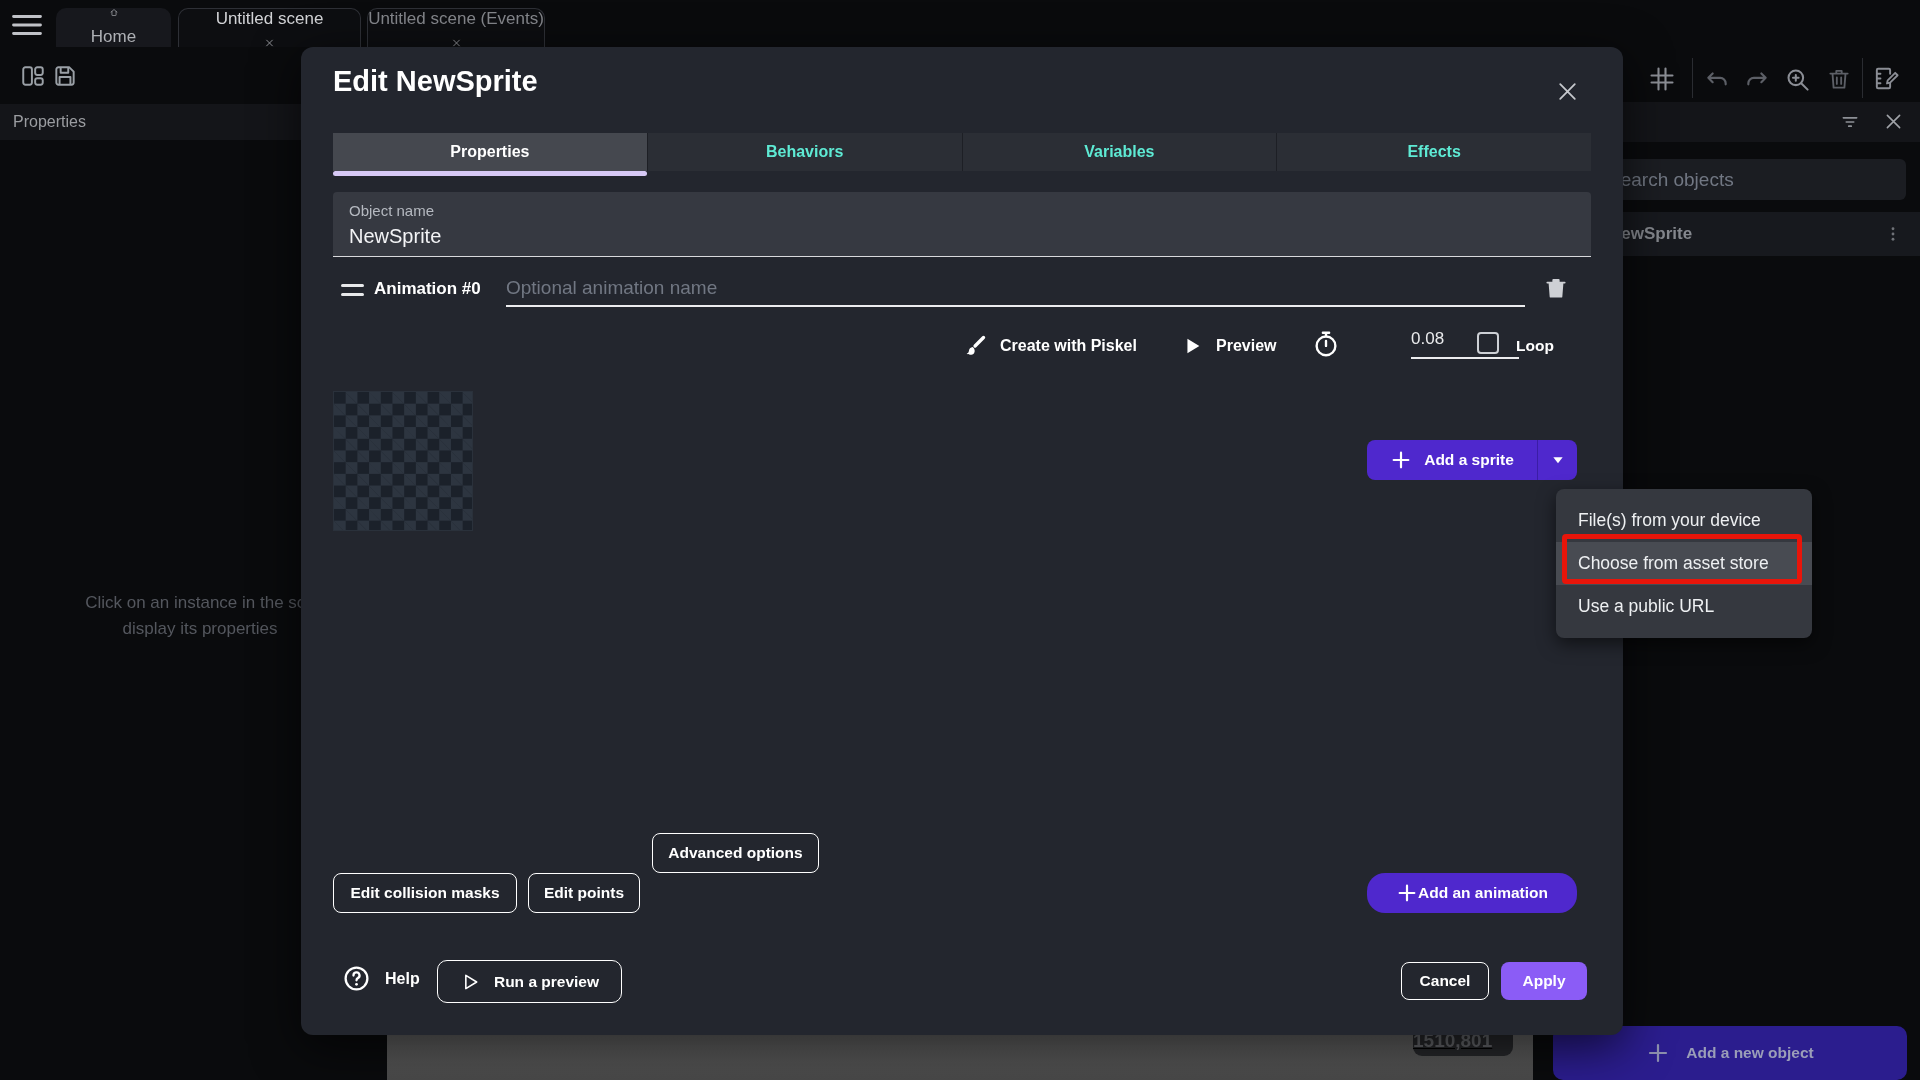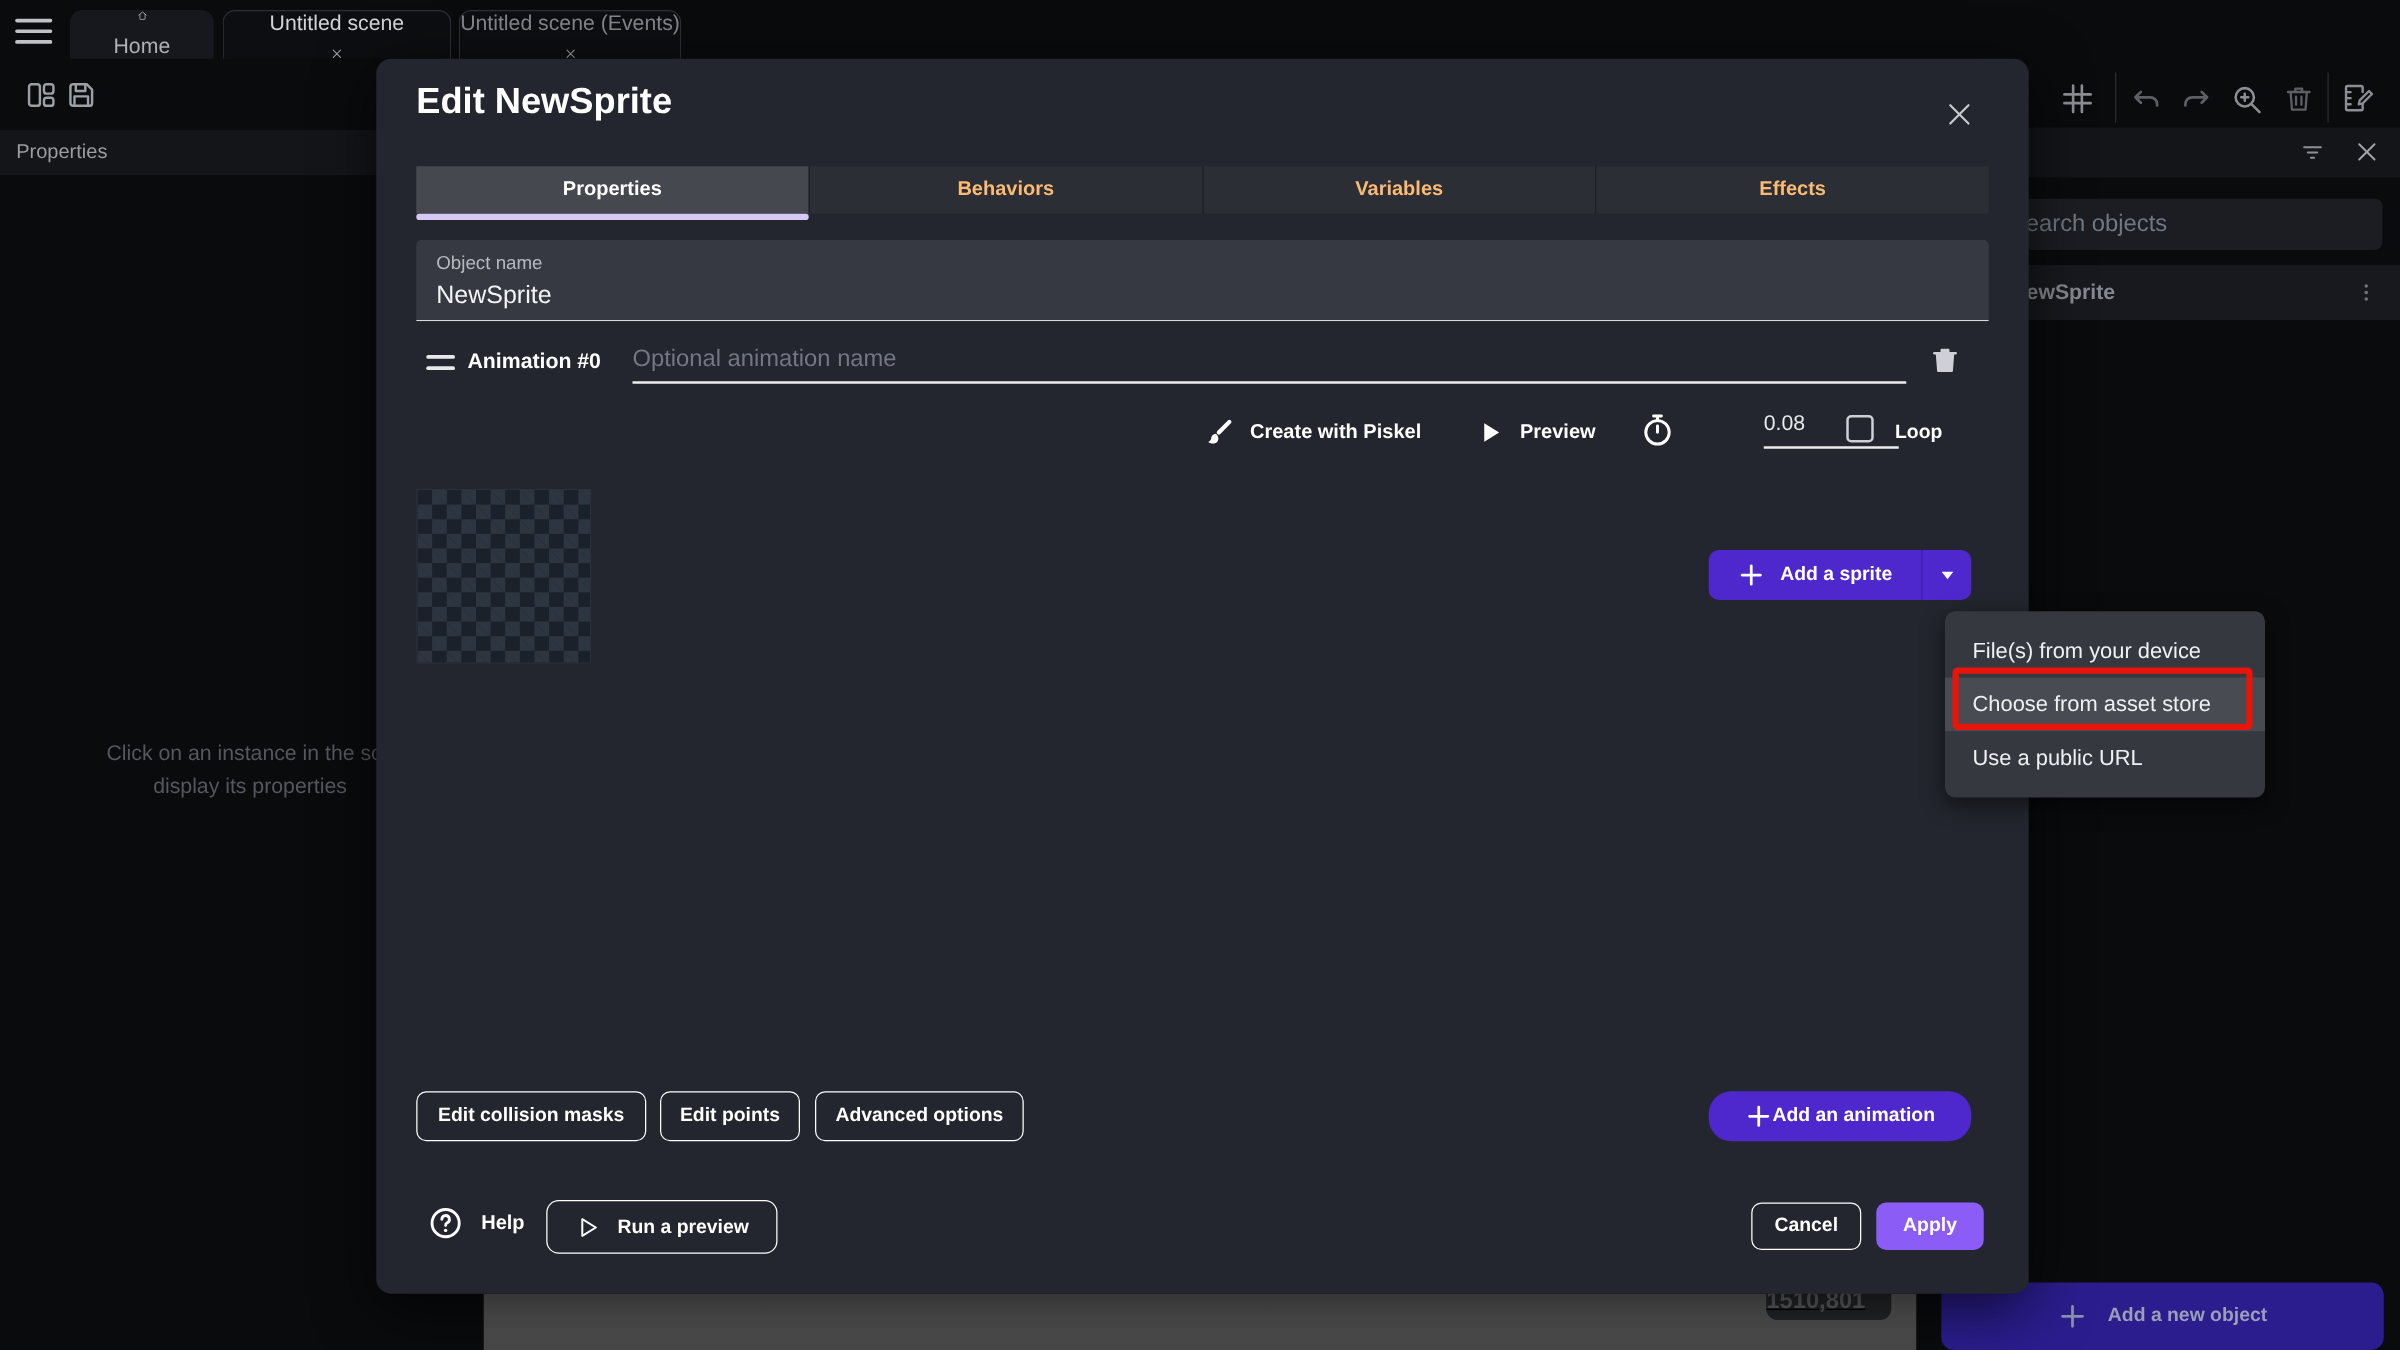--- a/index.html
+++ b/index.html
@@ -30,21 +30,21 @@
 
   
   .dialog {
     position:absolute; left:301px; top:47px; width:1322px; height:988px;
     background:#23262e; border-radius:12px; z-index:10;
     box-shadow:0 12px 48px rgba(0,0,0,.65);
   }
   .dlg-tabs { position:absolute; left:32px; top:86px; width:1258px; height:38px; display:flex; }
   .dlg-tab {
     flex:1; display:flex; align-items:center; justify-content:center;
-    background:#2b2e35; color:#fdba74; font-size:16px; font-weight:bold;
+    background:#2b2e35; color:#5eead4; font-size:16px; font-weight:bold;
     border-left:1px solid #1d1f25; cursor:pointer; position:relative;
   }
   .dlg-tab:first-child { border-left:none; }
   .dlg-tab.selected { background:#45484f; color:#ffffff; }
   .dlg-tab.selected .tab-underline {
     position:absolute; left:0; right:0; bottom:-5px; height:5px;
     background:#D7C9F6; border-radius:3px;
   }
   .field {
     position:absolute; left:32px; top:145px; width:1258px; height:65px;
@@ -322,21 +322,21 @@
         </svg>
       </div>
     </div>
 
     <div class="abs btn btn-outline" style="left:32px;top:826px;width:184px;height:40px;">
       <span>Edit collision masks</span>
     </div>
     <div class="abs btn btn-outline" style="left:227px;top:826px;width:112px;height:40px;">
       <span>Edit points</span>
     </div>
-    <div class="abs btn btn-outline" style="left:351px;top:826px;width:167px;height:40px;">
+    <div class="abs btn btn-outline" style="left:351px;top:786px;width:167px;height:40px;">
       <span>Advanced options</span>
     </div>
     <div class="abs btn" style="left:1066px;top:826px;width:210px;height:40px;background:#4F28CD;border-radius:18px;font-size:15.5px;">
       <svg width="22" height="22" viewBox="0 0 24 24">
         <path d="M12 4 V20 M4 12 H20" stroke="currentColor" stroke-width="2.4" stroke-linecap="round"></path>
       </svg>
       <span>Add an animation</span>
     </div>
 
     <div class="abs row" style="left:41px;top:917px;gap:14px;color:#fff;cursor:pointer;">

